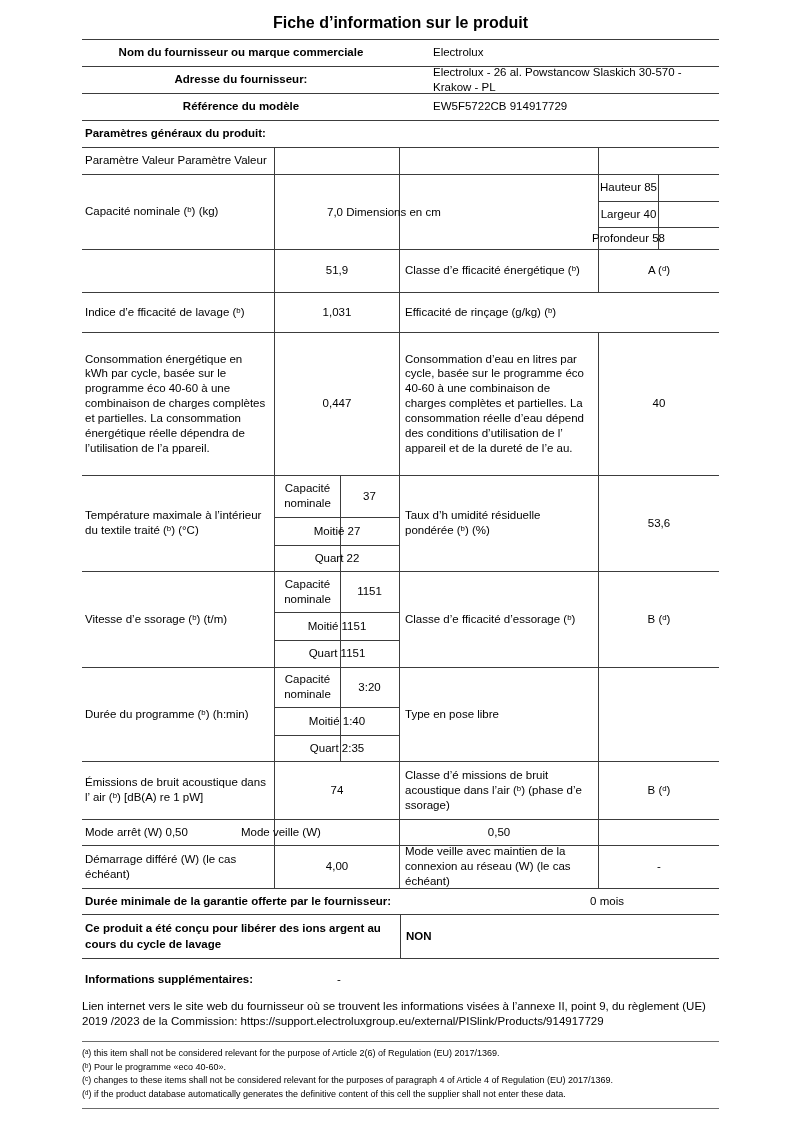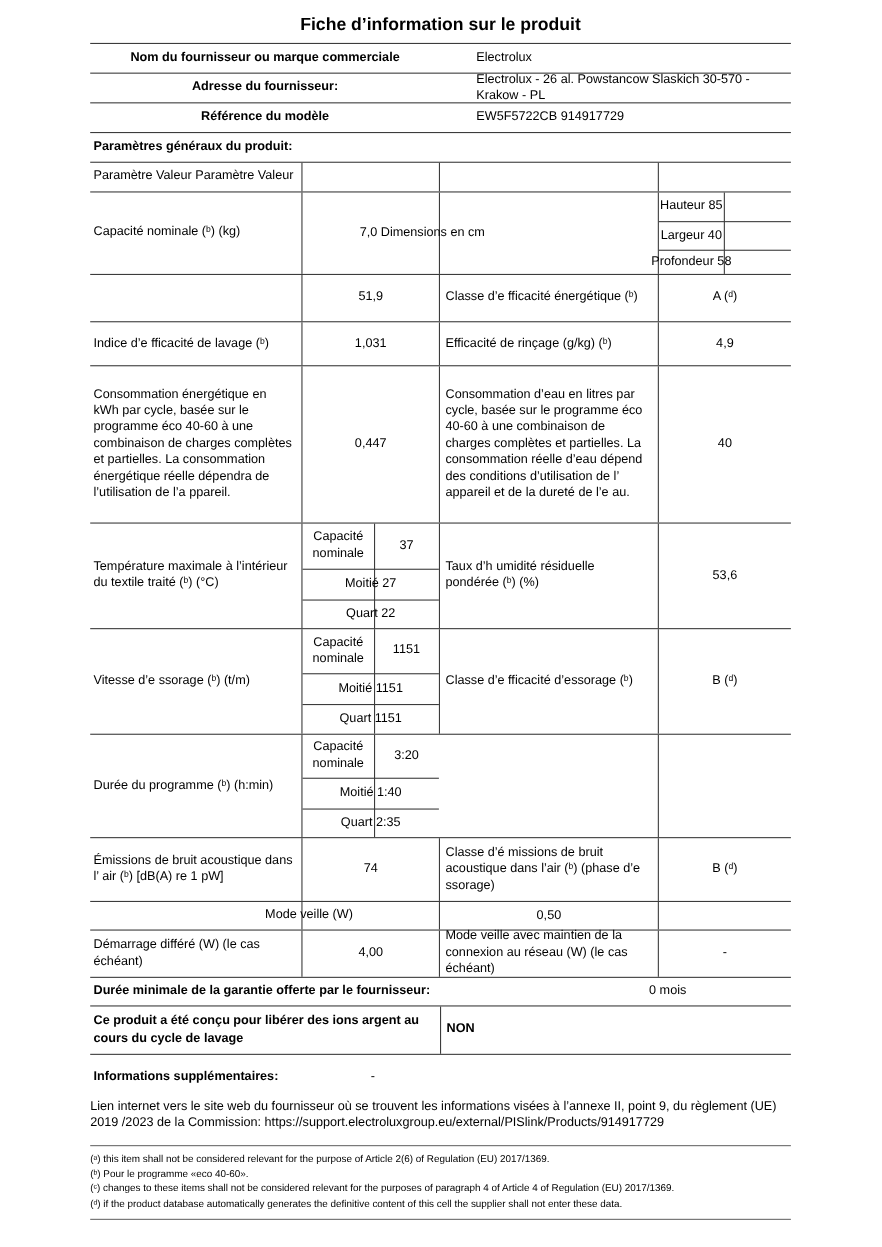--- a/index.html
+++ b/index.html
@@ -113,21 +113,20 @@
       <div class="trow" style="height:43px">
         <div class="cell cB val">51,9</div>
         <div class="cell cC lbl lblC">Classe d’e fficacité énergétique (ᵇ)</div>
         <div class="cell cD val">A (ᵈ)</div>
       </div>
 
       <div class="trow" style="height:40px">
         <div class="cell cA lbl">Indice d’e fficacité de lavage (ᵇ)</div>
         <div class="cell cB val">1,031</div>
         <div class="cell cC lbl lblC">Efficacité de rinçage (g/kg) (ᵇ)</div>
-        <div class="cell cD val">4,9</div>
       </div>
 
       <div class="trow" style="height:143px">
         <div class="cell cA lbl">Consommation énergétique en kWh par cycle, basée sur le programme éco 40-60 à une combinaison de charges complètes et partielles. La consommation énergétique réelle dépendra de l’utilisation de l’a ppareil.</div>
         <div class="cell cB val">0,447</div>
         <div class="cell cC lbl lblC">Consommation d’eau en litres par cycle, basée sur le programme éco 40-60 à une combinaison de charges complètes et partielles. La consommation réelle d’eau dépend des conditions d’utilisation de l’ appareil et de la dureté de l’e au.</div>
         <div class="cell cD val">40</div>
       </div>
 
       <div class="trow" style="height:96px">
@@ -176,31 +175,33 @@
             <span class="sL">Capacité nominale</span>
             <span class="sR">3:20</span>
           </div>
           <div class="srow" style="height:28px">
             <span class="scenter">Moitié 1:40</span>
           </div>
           <div class="srow" style="height:25px">
             <span class="scenter">Quart 2:35</span>
           </div>
         </div>
+        <div class="cell cC lbl lblC">Type en pose libre</div>
         <div class="cell cD"></div>
       </div>
 
       <div class="trow" style="height:58px">
         <div class="cell cA lbl">Émissions de bruit acoustique dans l’ air (ᵇ) [dB(A) re 1 pW]</div>
         <div class="cell cB val">74</div>
         <div class="cell cC lbl lblC">Classe d’é missions de bruit acoustique dans l’air (ᵇ) (phase d’e ssorage)</div>
         <div class="cell cD val">B (ᵈ)</div>
       </div>
 
       <div class="trow" style="height:26px">
+        <div class="cell cA lbl">Mode arrêt (W) 0,50</div>
         <div class="cell cB"></div>
         <div class="cell cC val">0,50</div>
         <div class="cell cD"></div>
         <span class="overlay" style="left:159px">Mode veille (W)</span>
       </div>
 
       <div class="trow" style="height:43px">
         <div class="cell cA lbl">Démarrage différé (W) (le cas échéant)</div>
         <div class="cell cB val">4,00</div>
         <div class="cell cC lbl lblC">Mode veille avec maintien de la connexion au réseau (W) (le cas échéant)</div>

